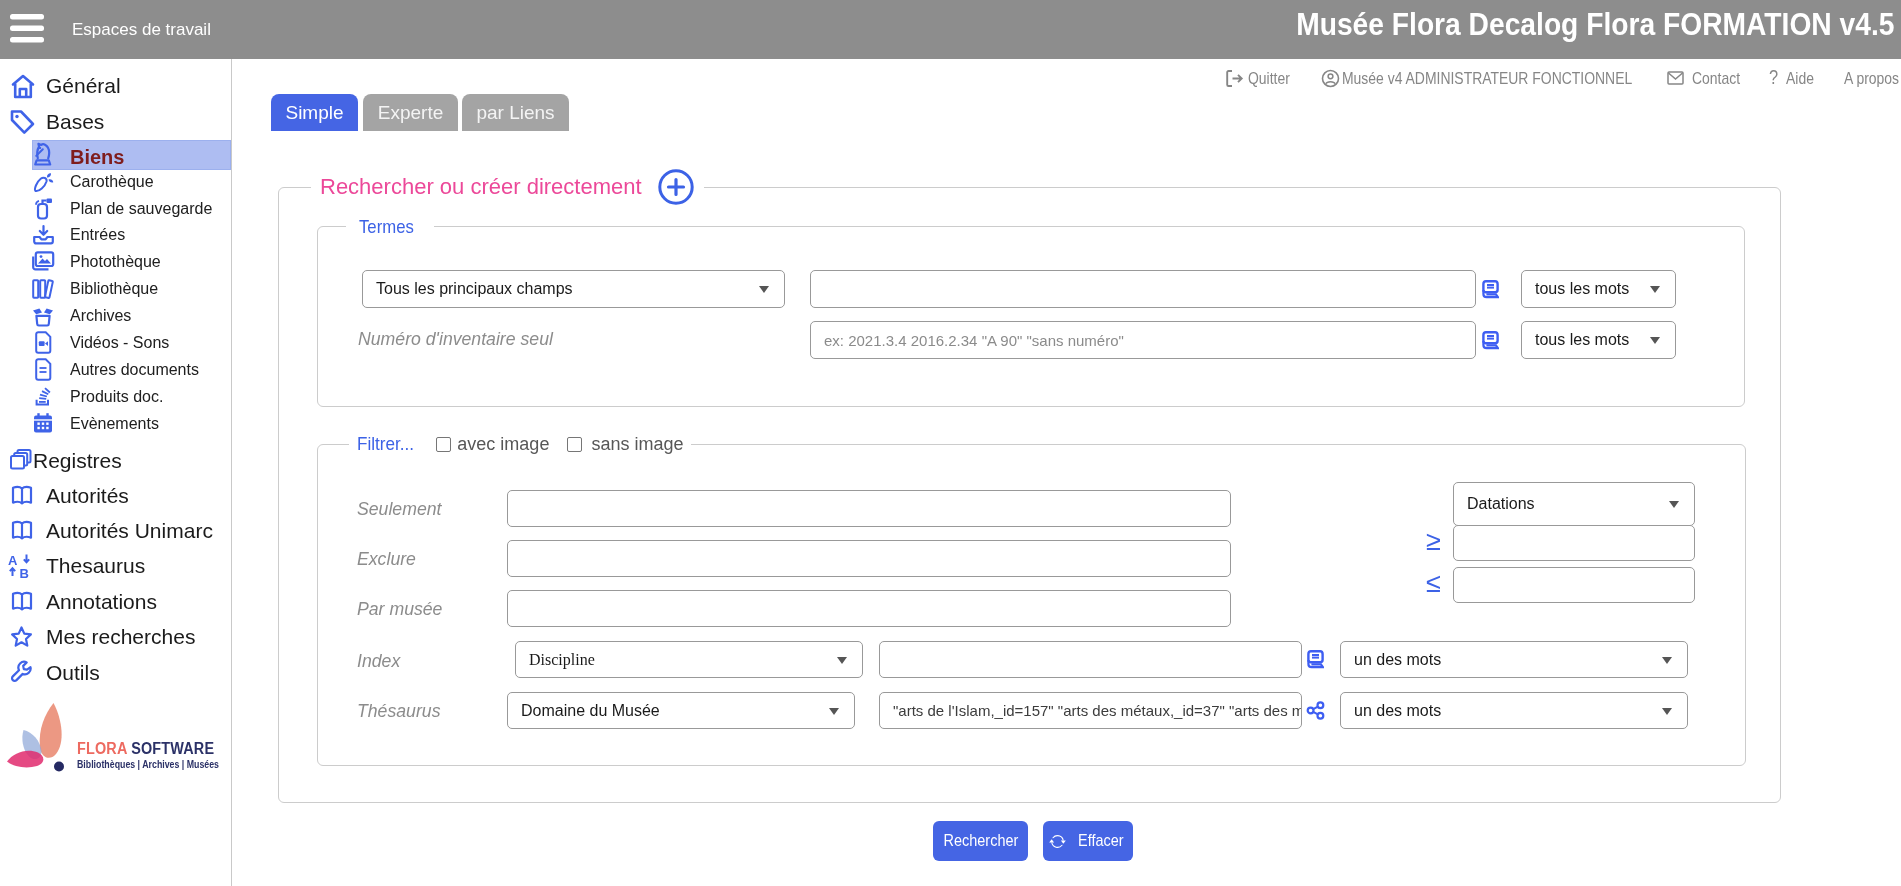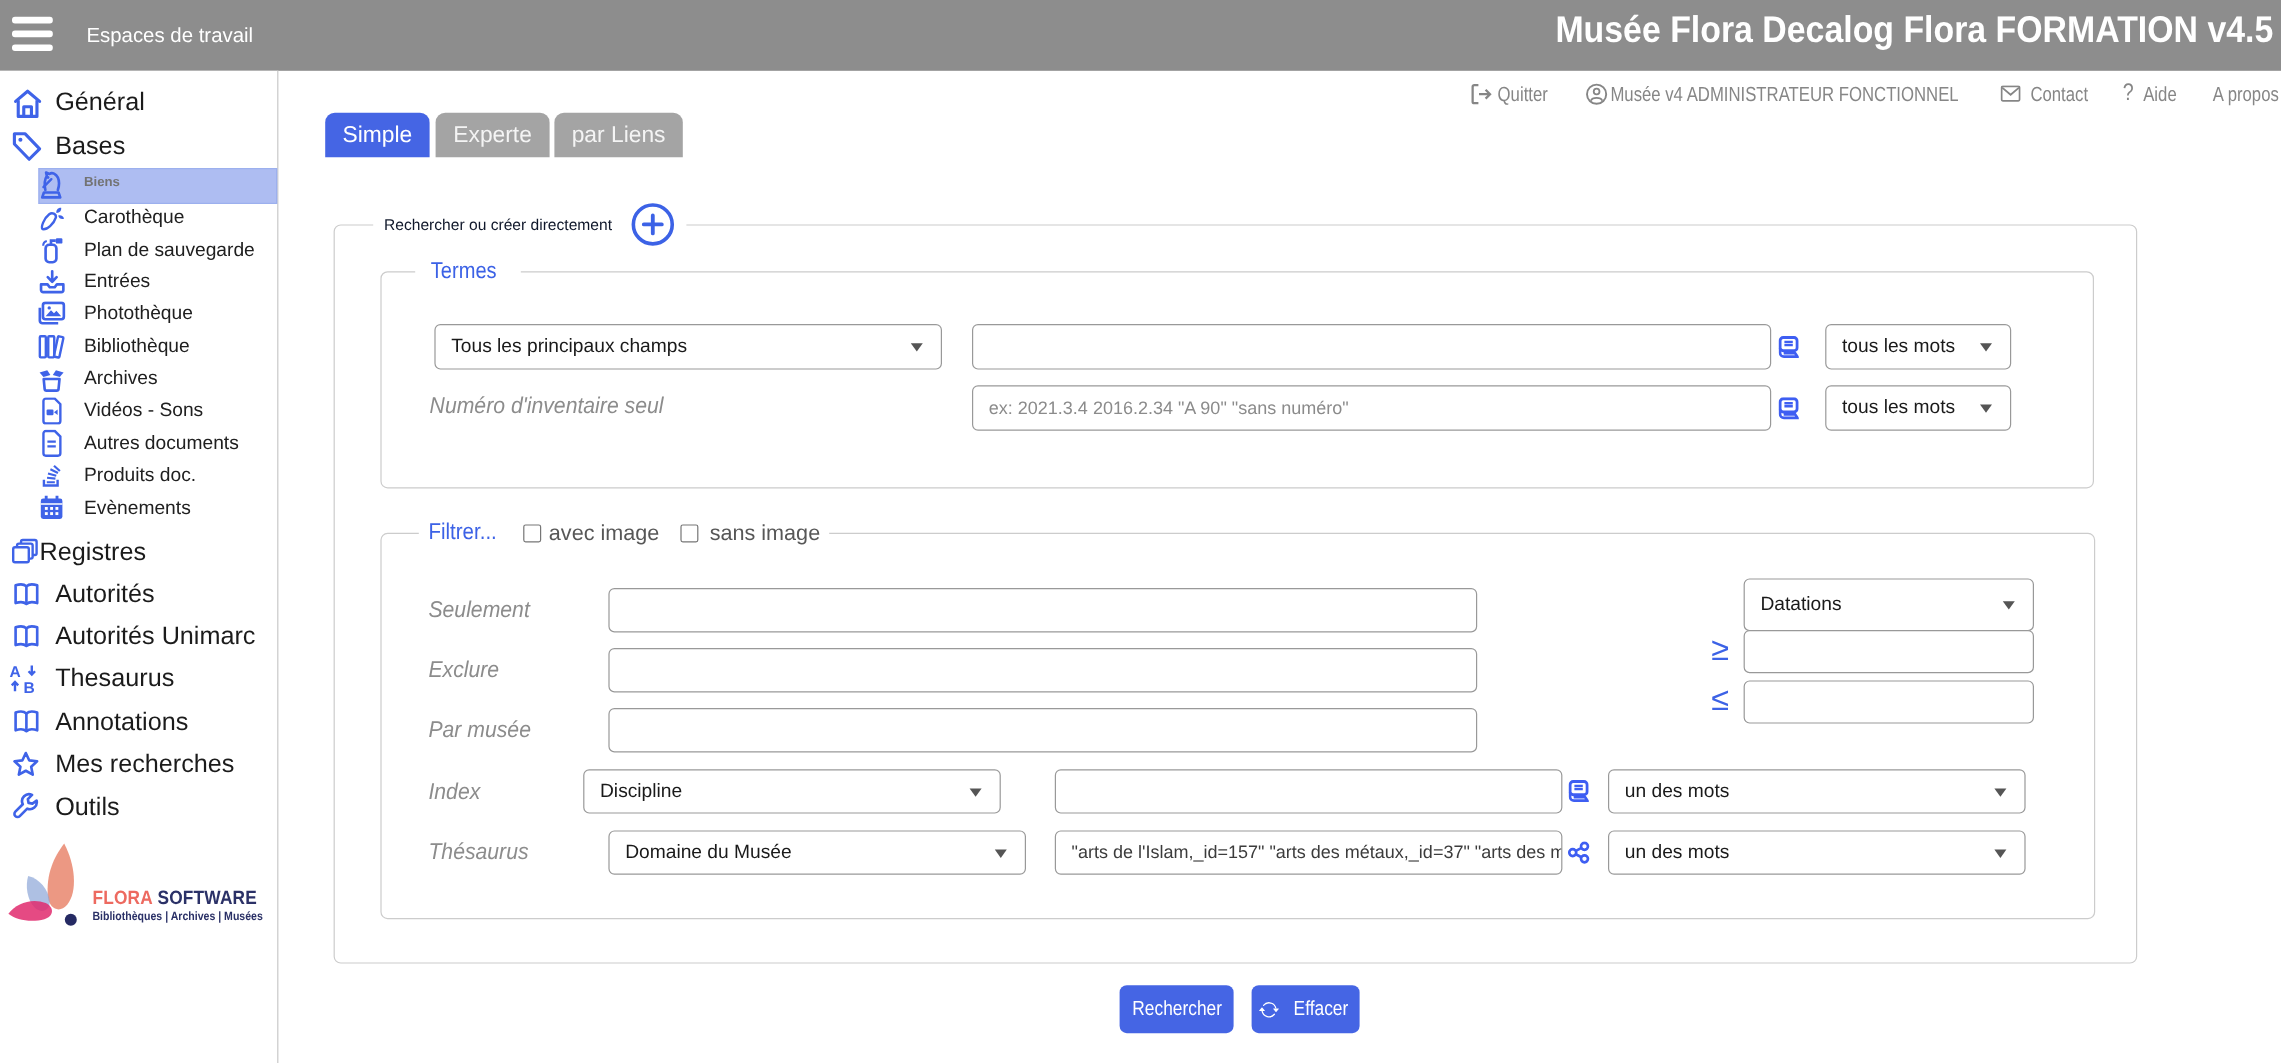--- a/index.html
+++ b/index.html
@@ -13,21 +13,21 @@
 .tb-title { position:absolute; right:7px; top:7px; color:#fff; font-weight:bold; font-size:31px;
   white-space:nowrap; transform:scaleX(0.91); transform-origin:right center; letter-spacing:0px; }
 .tb-ws { position:absolute; left:72px; top:20px; color:#fff; font-size:17px; }
 
 
 .sidebar { position:absolute; left:0; top:59px; width:232px; height:827px; background:#fff; border-right:1px solid #c9c9c9; }
 .sitem { position:absolute; display:flex; align-items:center; white-space:nowrap; }
 .sitem .txt1 { font-size:21px; color:#1b1b1b; }
 .sitem .txt2 { font-size:16px; color:#202020; }
 .biensrow { position:absolute; left:32px; top:140px; width:199px; height:30px; background:#aebdf2; border:1px solid #9cb0ee; }
-.bienstxt { position:absolute; left:70px; top:146px; font-size:11px; font-weight:bold; color:#737373;text-align:center; }
+.bienstxt { position:absolute; left:70px; top:146px; font-size:20px; font-weight:bold; color:#7f1d1d;text-align:center; }
 
 
 .hlink { position:absolute; color:#868686; font-size:17px; white-space:nowrap; transform:scaleX(0.82); transform-origin:left center; }
 
 
 .tab { position:absolute; top:94px; height:37px; border-radius:8px 8px 0 0; color:#fff; font-size:19px;
   display:flex; align-items:center; justify-content:center; }
 .tab.on { background:#4565e4; }
 .tab.off { background:#a4a4a4; color:#f4f4f4; }
 
@@ -285,21 +285,21 @@
   <div class="hlink" style="left:1769px;top:66px; font-size:20px;">?</div>
   <div class="hlink" style="left:1786px;top:69px;">Aide</div>
   <div class="hlink" style="left:1844px;top:69px;">A propos</div>
 
   <div class="tab on" style="left:271px; width:87px;">Simple</div>
   <div class="tab off" style="left:363px; width:95px;">Experte</div>
   <div class="tab off" style="left:462px; width:107px;">par Liens</div>
 
   <div class="fbox" style="left:278px; top:187px; width:1503px; height:616px;"></div>
   <div class="flegend" style="left:311px; top:169px; height:36px; padding:0 9px;">
-    <span style="font-size:13px; color:#0f172a;">Rechercher ou créer directement</span>
+    <span style="font-size:22px; color:#ec4899;">Rechercher ou créer directement</span>
     <svg style="margin-left:15px;" width="38" height="38" viewBox="0 0 38 38">
       <circle cx="19" cy="19" r="16.2" fill="#fff" stroke="#3c62e6" stroke-width="3"></circle>
       <path d="M19 11.5 V26.5 M11.5 19 H26.5" stroke="#3c62e6" stroke-width="3.2" stroke-linecap="round"></path>
     </svg>
   </div>
 
   <div class="fbox" style="left:317px; top:226px; width:1428px; height:181px;"></div>
   <div class="flegend" style="left:346px; top:216px; height:21px; padding:0 13px;">
     <span style="font-size:19px; display:inline-block; transform:scaleX(0.88); transform-origin:left center;" class="blue">Termes</span>
   </div>
@@ -335,21 +335,21 @@
   </div>
 
   <div class="lbl" style="left:357px; top:498px;">Seulement</div>
   <div class="inp" style="left:507px; top:490px; width:724px; height:37px;"></div>
   <div class="lbl" style="left:357px; top:548px;">Exclure</div>
   <div class="inp" style="left:507px; top:540px; width:724px; height:37px;"></div>
   <div class="lbl" style="left:357px; top:598px;">Par musée</div>
   <div class="inp" style="left:507px; top:590px; width:724px; height:37px;"></div>
 
   <div class="lbl" style="left:357px; top:650px;">Index</div>
-  <div class="sel" style="left:486px; top:641px; width:348px; height:37px;">Discipline</div>
+  <div class="sel" style="left:515px; top:641px; width:348px; height:37px;font-family:Liberation Serif, serif;">Discipline</div>
   <div class="inp" style="left:879px; top:641px; width:423px; height:37px;"></div>
   <svg class="abs" style="left:1307px; top:650px;" width="17" height="19" viewBox="0 0 17 19" id="book3">
       <rect x="1.4" y="1.3" width="14.2" height="11" rx="2.6" fill="none" stroke="#3e5ef2" stroke-width="2.4"></rect>
     <line x1="5" y1="5" x2="12" y2="5" stroke="#3e5ef2" stroke-width="2"></line>
     <line x1="5" y1="7.6" x2="12" y2="7.6" stroke="#3e5ef2" stroke-width="2"></line>
     <path d="M1.4 10 V14 C1.4 15.8 2.8 17.2 4.6 17.2 H13 L15.9 17.2 13.9 14.3 H4.4" fill="none" stroke="#3e5ef2" stroke-width="2.2"></path>
     </svg>
   <div class="sel" style="left:1340px; top:641px; width:348px; height:37px;">un des mots</div>
 
   <div class="lbl" style="left:357px; top:700px;">Thésaurus</div>

